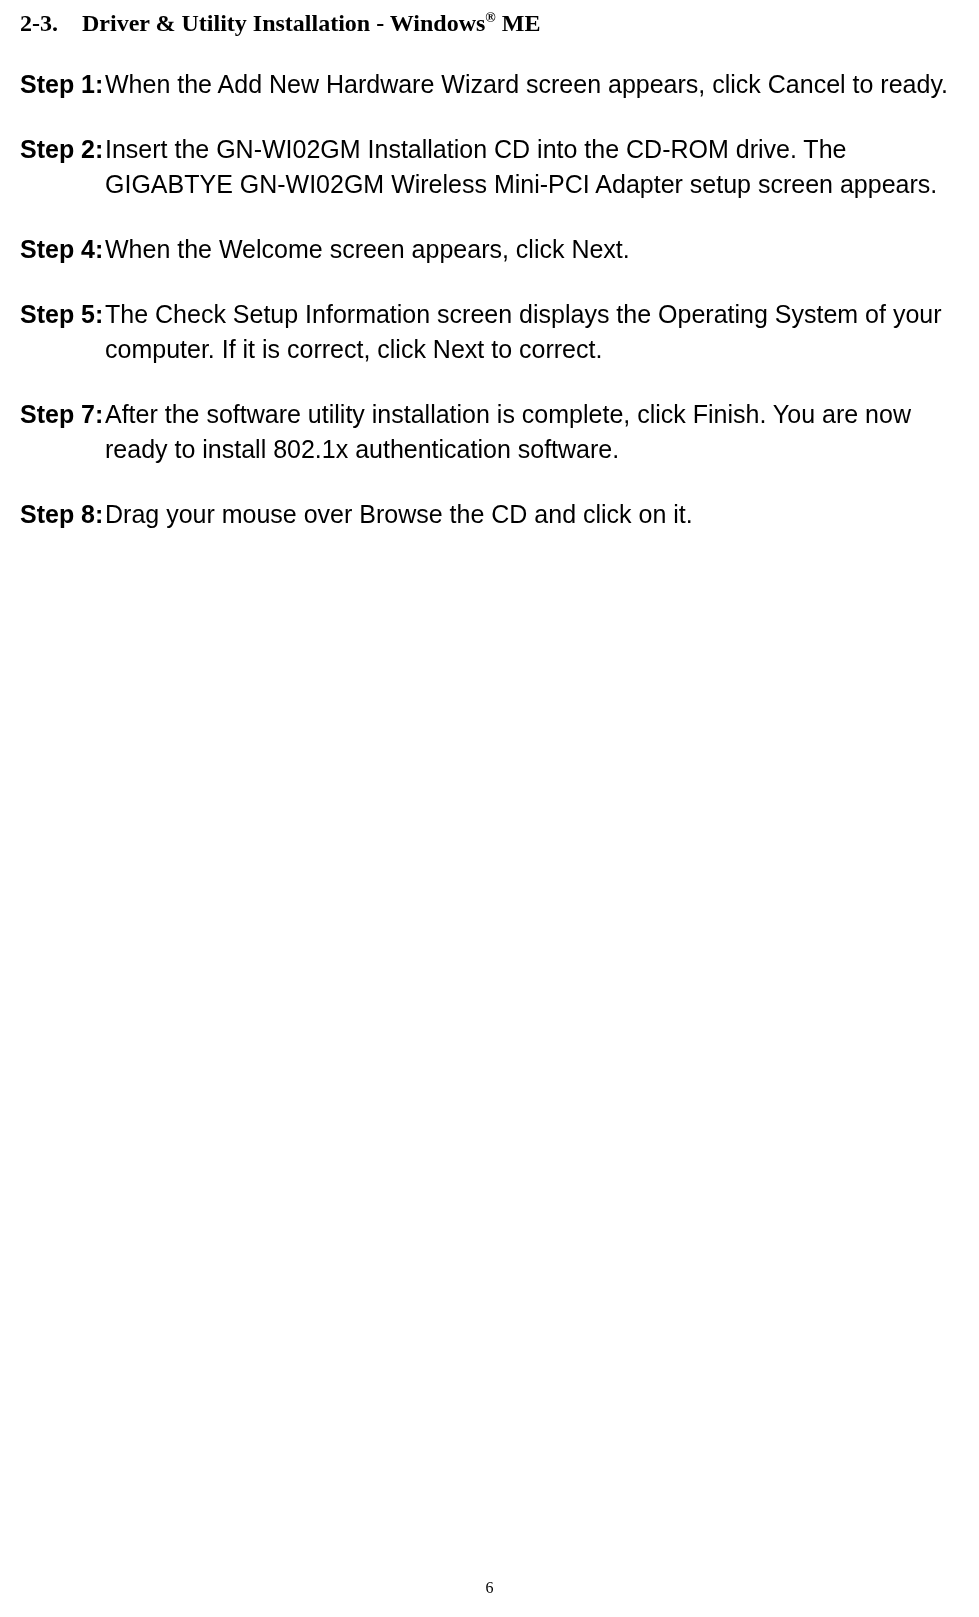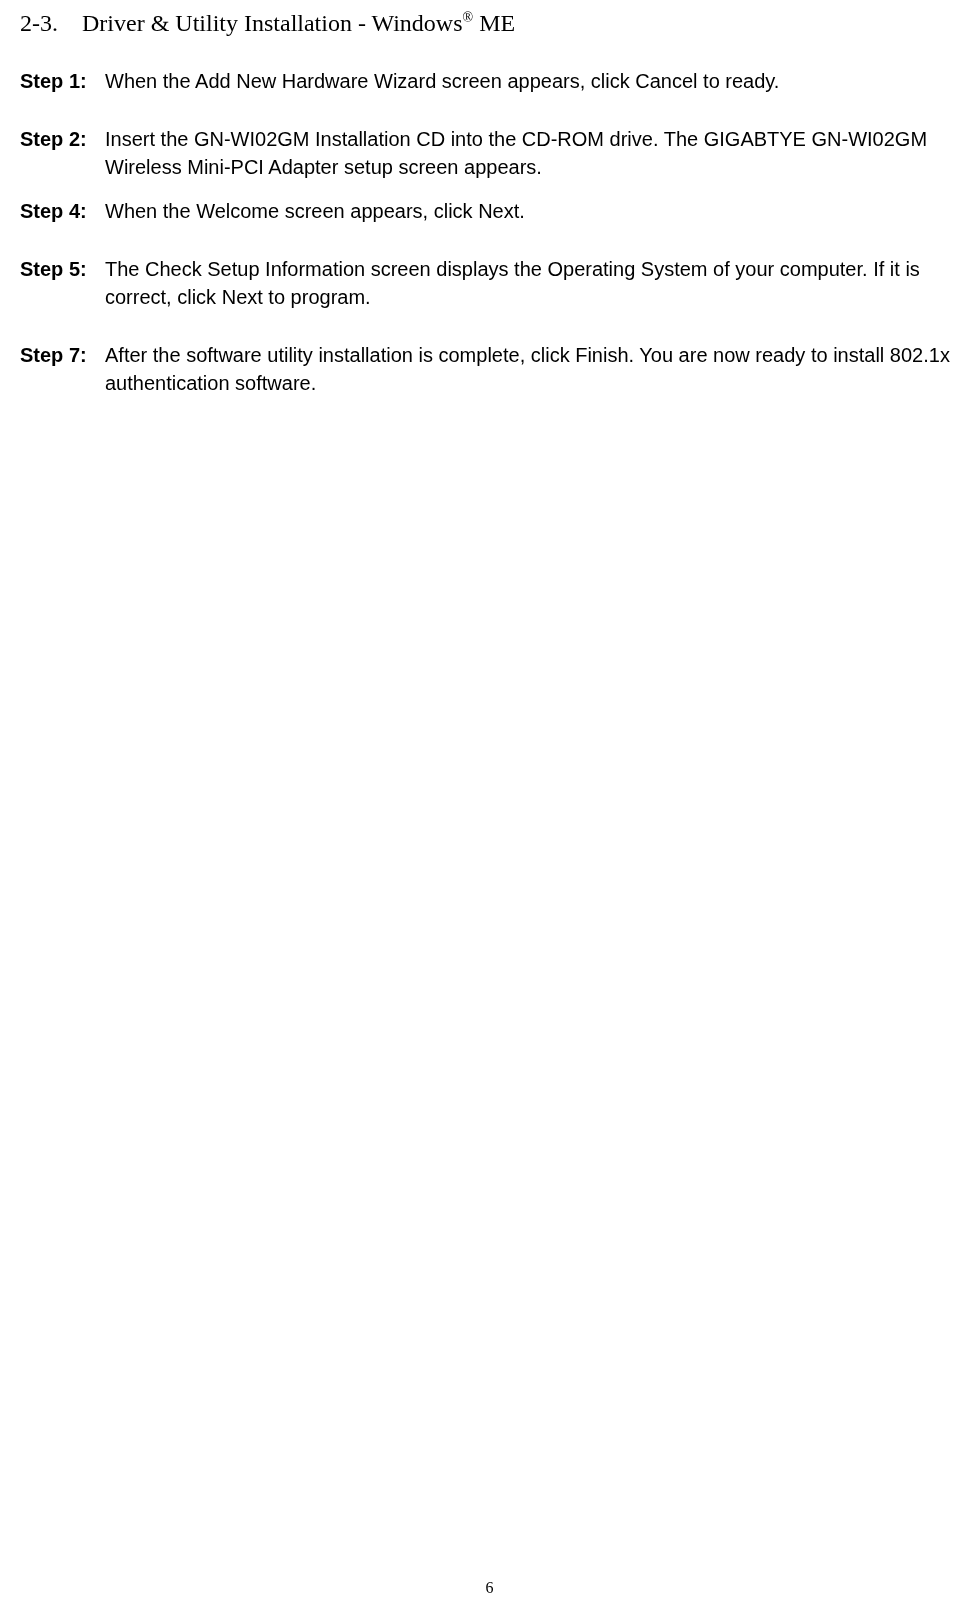--- a/index.html
+++ b/index.html
@@ -10,33 +10,33 @@
     body {
       font-family: Arial, Helvetica, sans-serif;
       background: #ffffff;
       width: 979px;
       height: 1617px;
       position: relative;
       padding: 10px 20px 20px 20px;
     }
     .heading {
       font-family: "Times New Roman", Times, serif;
-      font-weight: normal;
+      font-weight: bold;
       font-size: 24px;
       margin-bottom: 30px;
     }
     .heading sup {
       font-size: 14px;
       vertical-align: super;
     }
     .step {
       display: flex;
       align-items: flex-start;
       margin-bottom: 30px;
-      font-size: 20px;
+      font-size: 25px;
       line-height: 1.4;
     }
     .step-label {
       font-weight: bold;
       flex: 0 0 85px;
     }
     .step-body {
       flex: 1;
     }
     .step-body .bold {
@@ -59,31 +59,35 @@
   <span>2-3.</span>
   <span>&nbsp;&nbsp;</span>
   <span>Driver &amp; Utility Installation - Windows</span><sup>®</sup><span> ME</span>
 </div>
 
 <div id="steps-container">
     <div class="step">
       <div class="step-label">Step 1:</div>
       <div class="step-body"><span>When the </span><span class="bold">Add New Hardware Wizard</span><span> screen appears, click </span><span class="bold">Cancel</span><span> to ready.</span></div>
     </div>
-    <div class="step" style="margin-bottom: 16px;">
+    <div class="step" style="margin-bottom: 30px;">
       <div class="step-label">Step 2:</div>
       <div class="step-body"><span>Insert the GN-WI02GM Installation CD into the CD-ROM drive. The GIGABTYE GN-WI02GM Wireless Mini-PCI Adapter setup screen appears.</span></div>
     </div>
     <div class="step">
       <div class="step-label">Step 4:</div>
       <div class="step-body"><span>When the Welcome screen appears, click </span><span class="bold">Next</span><span>.</span></div>
     </div>
     <div class="step">
       <div class="step-label">Step 5:</div>
-      <div class="step-body"><span>The Check Setup Information screen displays the Operating System of your computer. If it is correct, click </span><span class="bold">Next</span><span> to program.</span></div>
+      <div class="step-body"><span>The Check Setup Information screen displays the Operating System of your computer. If it is correct, click </span><span class="bold">Next</span><span> to correct.</span></div>
     </div>
     <div class="step">
       <div class="step-label">Step 7:</div>
       <div class="step-body"><span>After the software utility installation is complete, click </span><span class="bold">Finish</span><span>.   You are now ready to install 802.1x authentication software.</span></div>
+    </div>
+    <div class="step">
+      <div class="step-label">Step 8:</div>
+      <div class="step-body"><span>Drag your mouse over </span><span class="bold">Browse the CD</span><span> and click on it.</span></div>
     </div>
   </div>
 
 <div class="page-number">6</div>
 
 </body></html>

